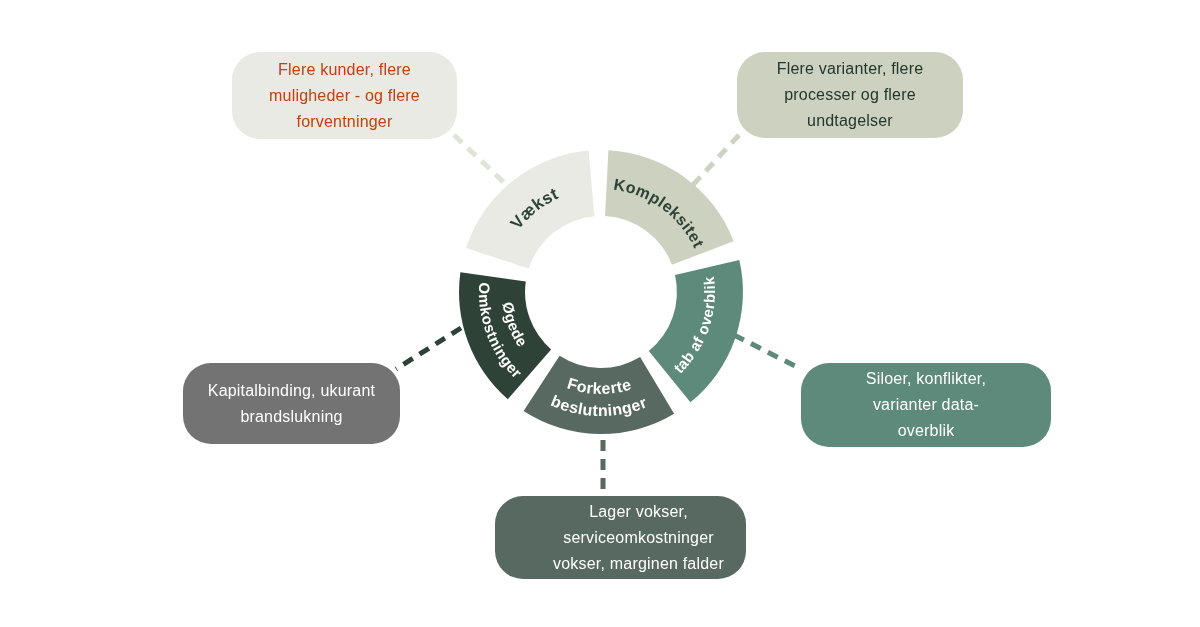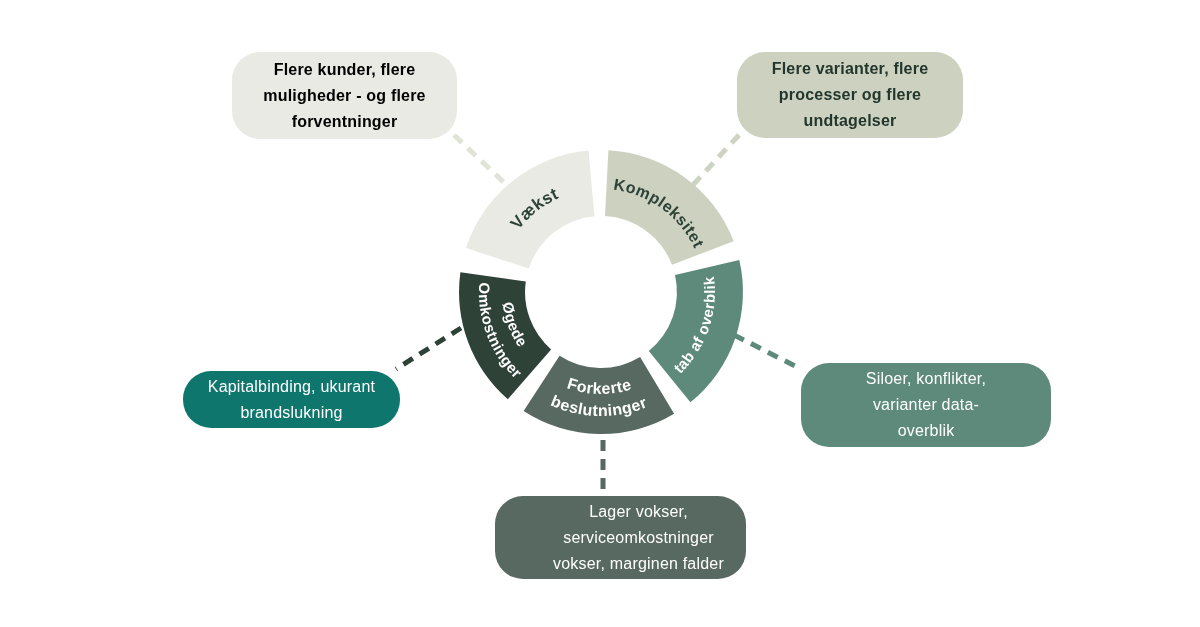--- a/index.html
+++ b/index.html
@@ -83,42 +83,42 @@
       <textPath href="#tp-forkerte-2" startOffset="50%" style="fill: rgb(255, 255, 255);">beslutninger</textPath>
     </text>
     <text class="arc-label" font-size="15">
       <textPath href="#tp-ogede-1" startOffset="50%" style="fill: rgb(255, 255, 255);">Øgede</textPath>
     </text>
     <text class="arc-label" font-size="15">
       <textPath href="#tp-ogede-2" startOffset="50%" style="fill: rgb(255, 255, 255);">Omkostninger</textPath>
     </text>
   </svg>
 
-  <div class="callout" style="left: 232px; top: 52px; width: 225px; height: 87px; background-color: rgb(233, 234, 227); color: #000000; font-weight: bold;">
+  <div class="callout" style="left: 232px; top: 52px; width: 225px; height: 87px; background-color: rgb(233, 234, 227); color: #c2410c;">
     <span>Flere kunder, flere</span>
     <span>muligheder - og flere</span>
     <span>forventninger</span>
   </div>
 
-  <div class="callout" style="left: 737px; top: 52px; width: 226px; height: 86px; background-color: rgb(205, 210, 192); color: rgb(34, 54, 45); font-weight: bold;">
+  <div class="callout" style="left: 737px; top: 52px; width: 226px; height: 86px; background-color: rgb(205, 210, 192); color: rgb(34, 54, 45);">
     <span>Flere varianter, flere</span>
     <span>processer og flere</span>
     <span>undtagelser</span>
   </div>
 
   <div class="callout" style="left: 801px; top: 363px; width: 250px; height: 84px; background-color: rgb(93, 138, 122); color: rgb(255, 255, 255);">
     <span>Siloer, konflikter,</span>
     <span>varianter data-</span>
     <span>overblik</span>
   </div>
 
   <div class="callout" style="left: 495px; top: 496px; width: 215px; height: 83px; background-color: rgb(87, 105, 97); color: rgb(255, 255, 255); padding-left: 36px;">
     <span>Lager vokser,</span>
     <span>serviceomkostninger</span>
     <span>vokser, marginen falder</span>
   </div>
 
-  <div class="callout" style="left: 183px; top: 363px; width: 217px; height: 57px; background-color: #0f766e; color: rgb(255, 255, 255); margin-top: 8px;">
+  <div class="callout" style="left: 183px; top: 363px; width: 217px; height: 81px; background-color: #737373; color: rgb(255, 255, 255);">
     <span>Kapitalbinding, ukurant</span>
     <span>brandslukning</span>
   </div>
 
 </div>
 
 </body></html>

